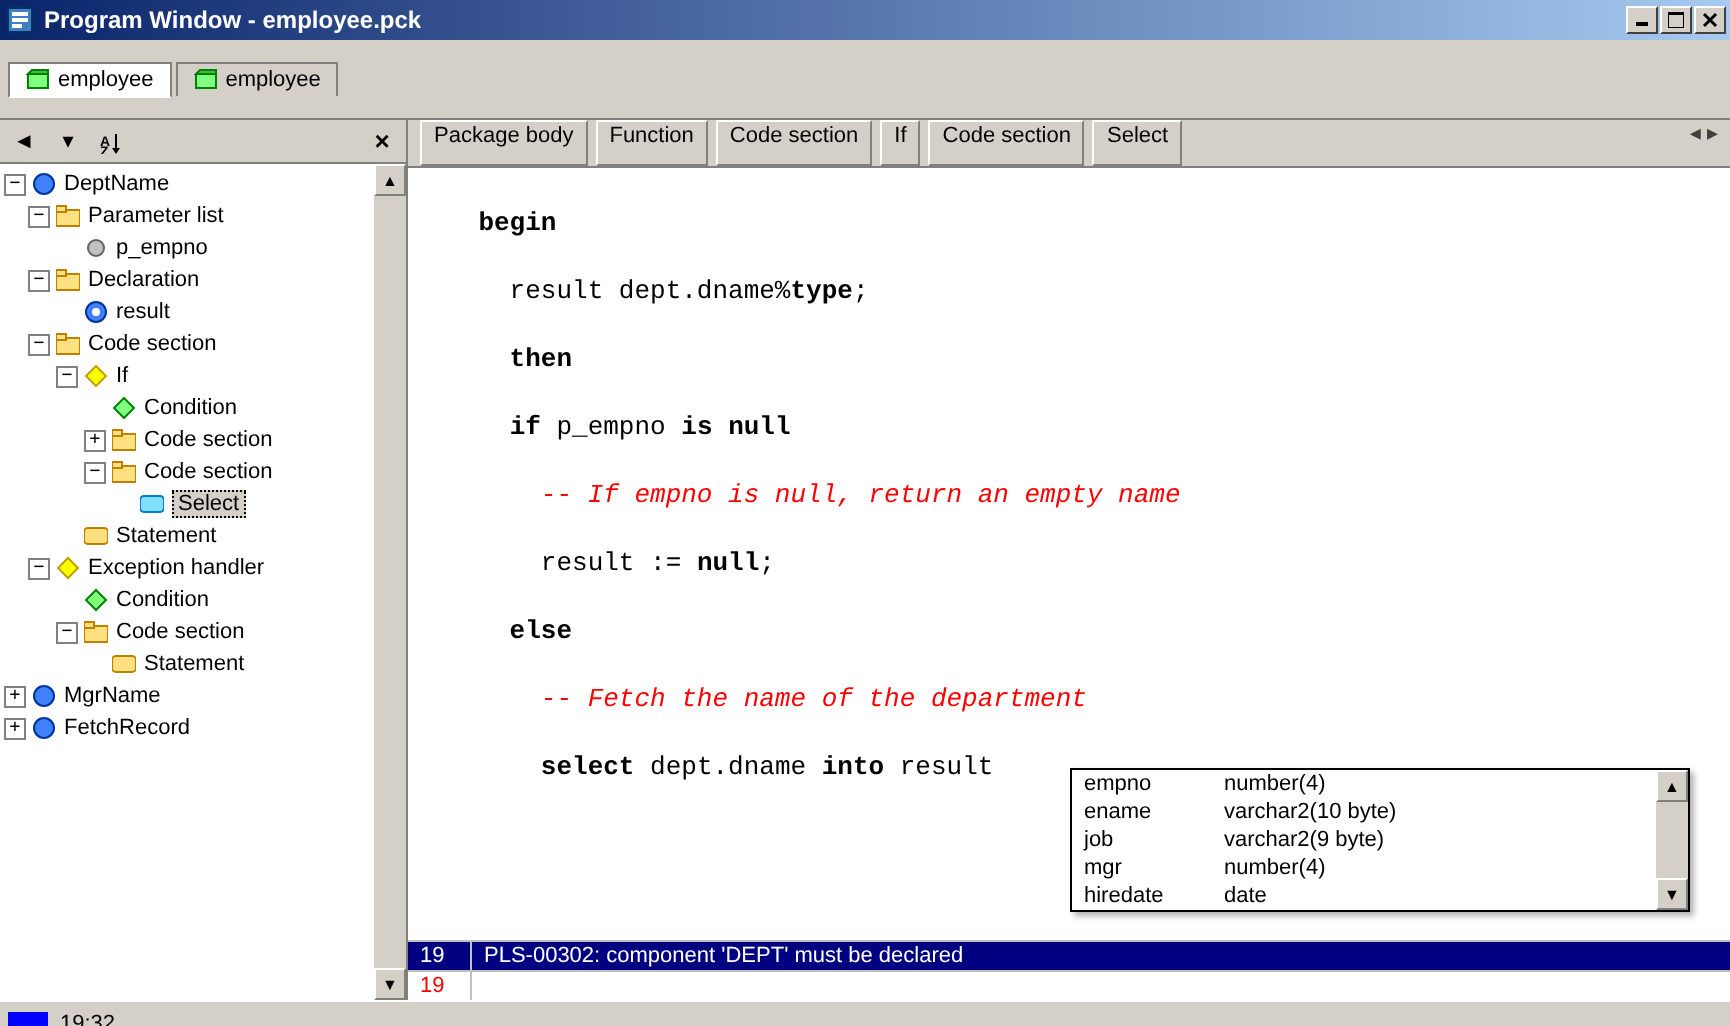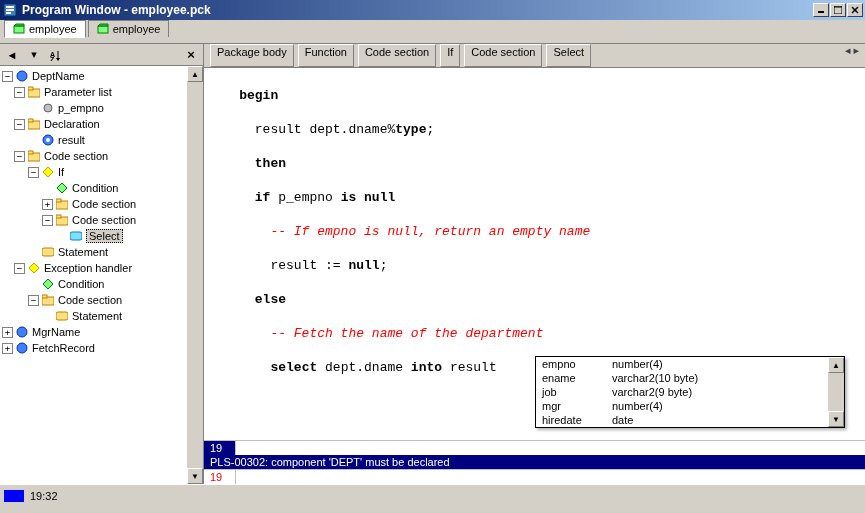--- a/index.html
+++ b/index.html
@@ -4,21 +4,21 @@
   <style>
     * { margin: 0; padding: 0; box-sizing: border-box; }
     body { font-family: "Segoe UI", Tahoma, sans-serif; font-size: 11px; background: #d4d0c8; width: 865px; height: 513px; overflow: hidden; }
     
     .titlebar { background: linear-gradient(to right, #0a246a, #a6caf0); color: #fff; height: 20px; display: flex; align-items: center; padding: 0 2px; }
     .titlebar-icon { width: 16px; height: 16px; margin-right: 4px; display: inline-flex; align-items: center; justify-content: center; }
     .titlebar-text { flex: 1; font-size: 12px; font-weight: bold; }
     .titlebar-btns { display: flex; gap: 1px; }
     .titlebar-btn { width: 16px; height: 14px; background: #d4d0c8; border: 1px solid #fff; border-right-color: #404040; border-bottom-color: #404040; display: flex; align-items: center; justify-content: center; font-size: 9px; font-family: "Marlett", sans-serif; cursor: default; }
     
-    .tabbar { background: #d4d0c8; height: 24px; display: flex; align-items: flex-start; padding: 0 4px; border-bottom: 1px solid #808080; }
+    .tabbar { background: #d4d0c8; height: 40px; display: flex; align-items: center; padding: 0 4px; border-bottom: 1px solid #808080; }
     .tab { background: #d4d0c8; border: 1px solid #808080; border-bottom: none; padding: 2px 8px; display: flex; align-items: center; gap: 4px; font-size: 11px; margin-right: 2px; }
     .tab.active { background: #fff; border-bottom: 1px solid #fff; margin-bottom: -1px; }
     .pkg-icon { width: 12px; height: 12px; }
     
     .main-area { display: flex; height: 440px; }
     
     .sidebar { width: 204px; background: #fff; border-right: 1px solid #808080; display: flex; flex-direction: column; }
     .sidebar-toolbar { background: #d4d0c8; height: 22px; border-bottom: 1px solid #808080; display: flex; align-items: center; padding: 0 4px; gap: 6px; }
     .tb-btn { width: 16px; height: 16px; display: inline-flex; align-items: center; justify-content: center; cursor: default; }
     .tb-close { margin-left: auto; font-weight: bold; font-size: 13px; }
@@ -48,21 +48,21 @@
     .kw { color: #000; font-weight: bold; }
     .cm { color: #ff0000; font-style: italic; }
     
     .autocomplete { position: absolute; right: 20px; top: 288px; width: 310px; background: #fff; border: 1px solid #000; box-shadow: 2px 2px 3px rgba(0,0,0,0.3); }
     .ac-row { display: flex; padding: 1px 6px; font-size: 11px; font-family: Arial, sans-serif; }
     .ac-name { width: 70px; }
     .ac-type { color: #000; }
     .ac-scroll { position: absolute; right: 0; top: 0; width: 16px; height: 100%; background: #d4d0c8; display: flex; flex-direction: column; }
     
     .errors { background: #fff; font-size: 11px; }
-    .err-row { display: flex; border-top: 1px solid #c0c0c0; flex-direction: column; }
+    .err-row { display: flex; border-top: 1px solid #c0c0c0; }
     .err-num { width: 32px; padding: 1px 6px; text-align: left; color: #ff0000; border-right: 1px solid #c0c0c0; }
     .err-msg { flex: 1; padding: 1px 6px; }
     .err-row.selected .err-num { background: #000080; color: #fff; }
     .err-row.selected .err-msg { background: #000080; color: #fff; }
     
     .statusbar { background: #d4d0c8; height: 22px; border-top: 1px solid #fff; display: flex; align-items: center; padding: 0 4px; gap: 6px; font-size: 11px; }
     .status-progress { width: 20px; height: 12px; background: #0000ff; }
   </style>
 </head>
 <body>
@@ -335,21 +335,21 @@
 
 
 
 
 
 
 
 
       </div>
 
-      <div class="autocomplete" style="padding-right:16px;">
+      <div class="autocomplete" style="padding-right:16px;margin-top:12px;">
         <div class="ac-row">
             <span class="ac-name">empno</span>
             <span class="ac-type">number(4)</span>
           </div>
         <div class="ac-row">
             <span class="ac-name">ename</span>
             <span class="ac-type">varchar2(10 byte)</span>
           </div>
         <div class="ac-row">
             <span class="ac-name">job</span>

